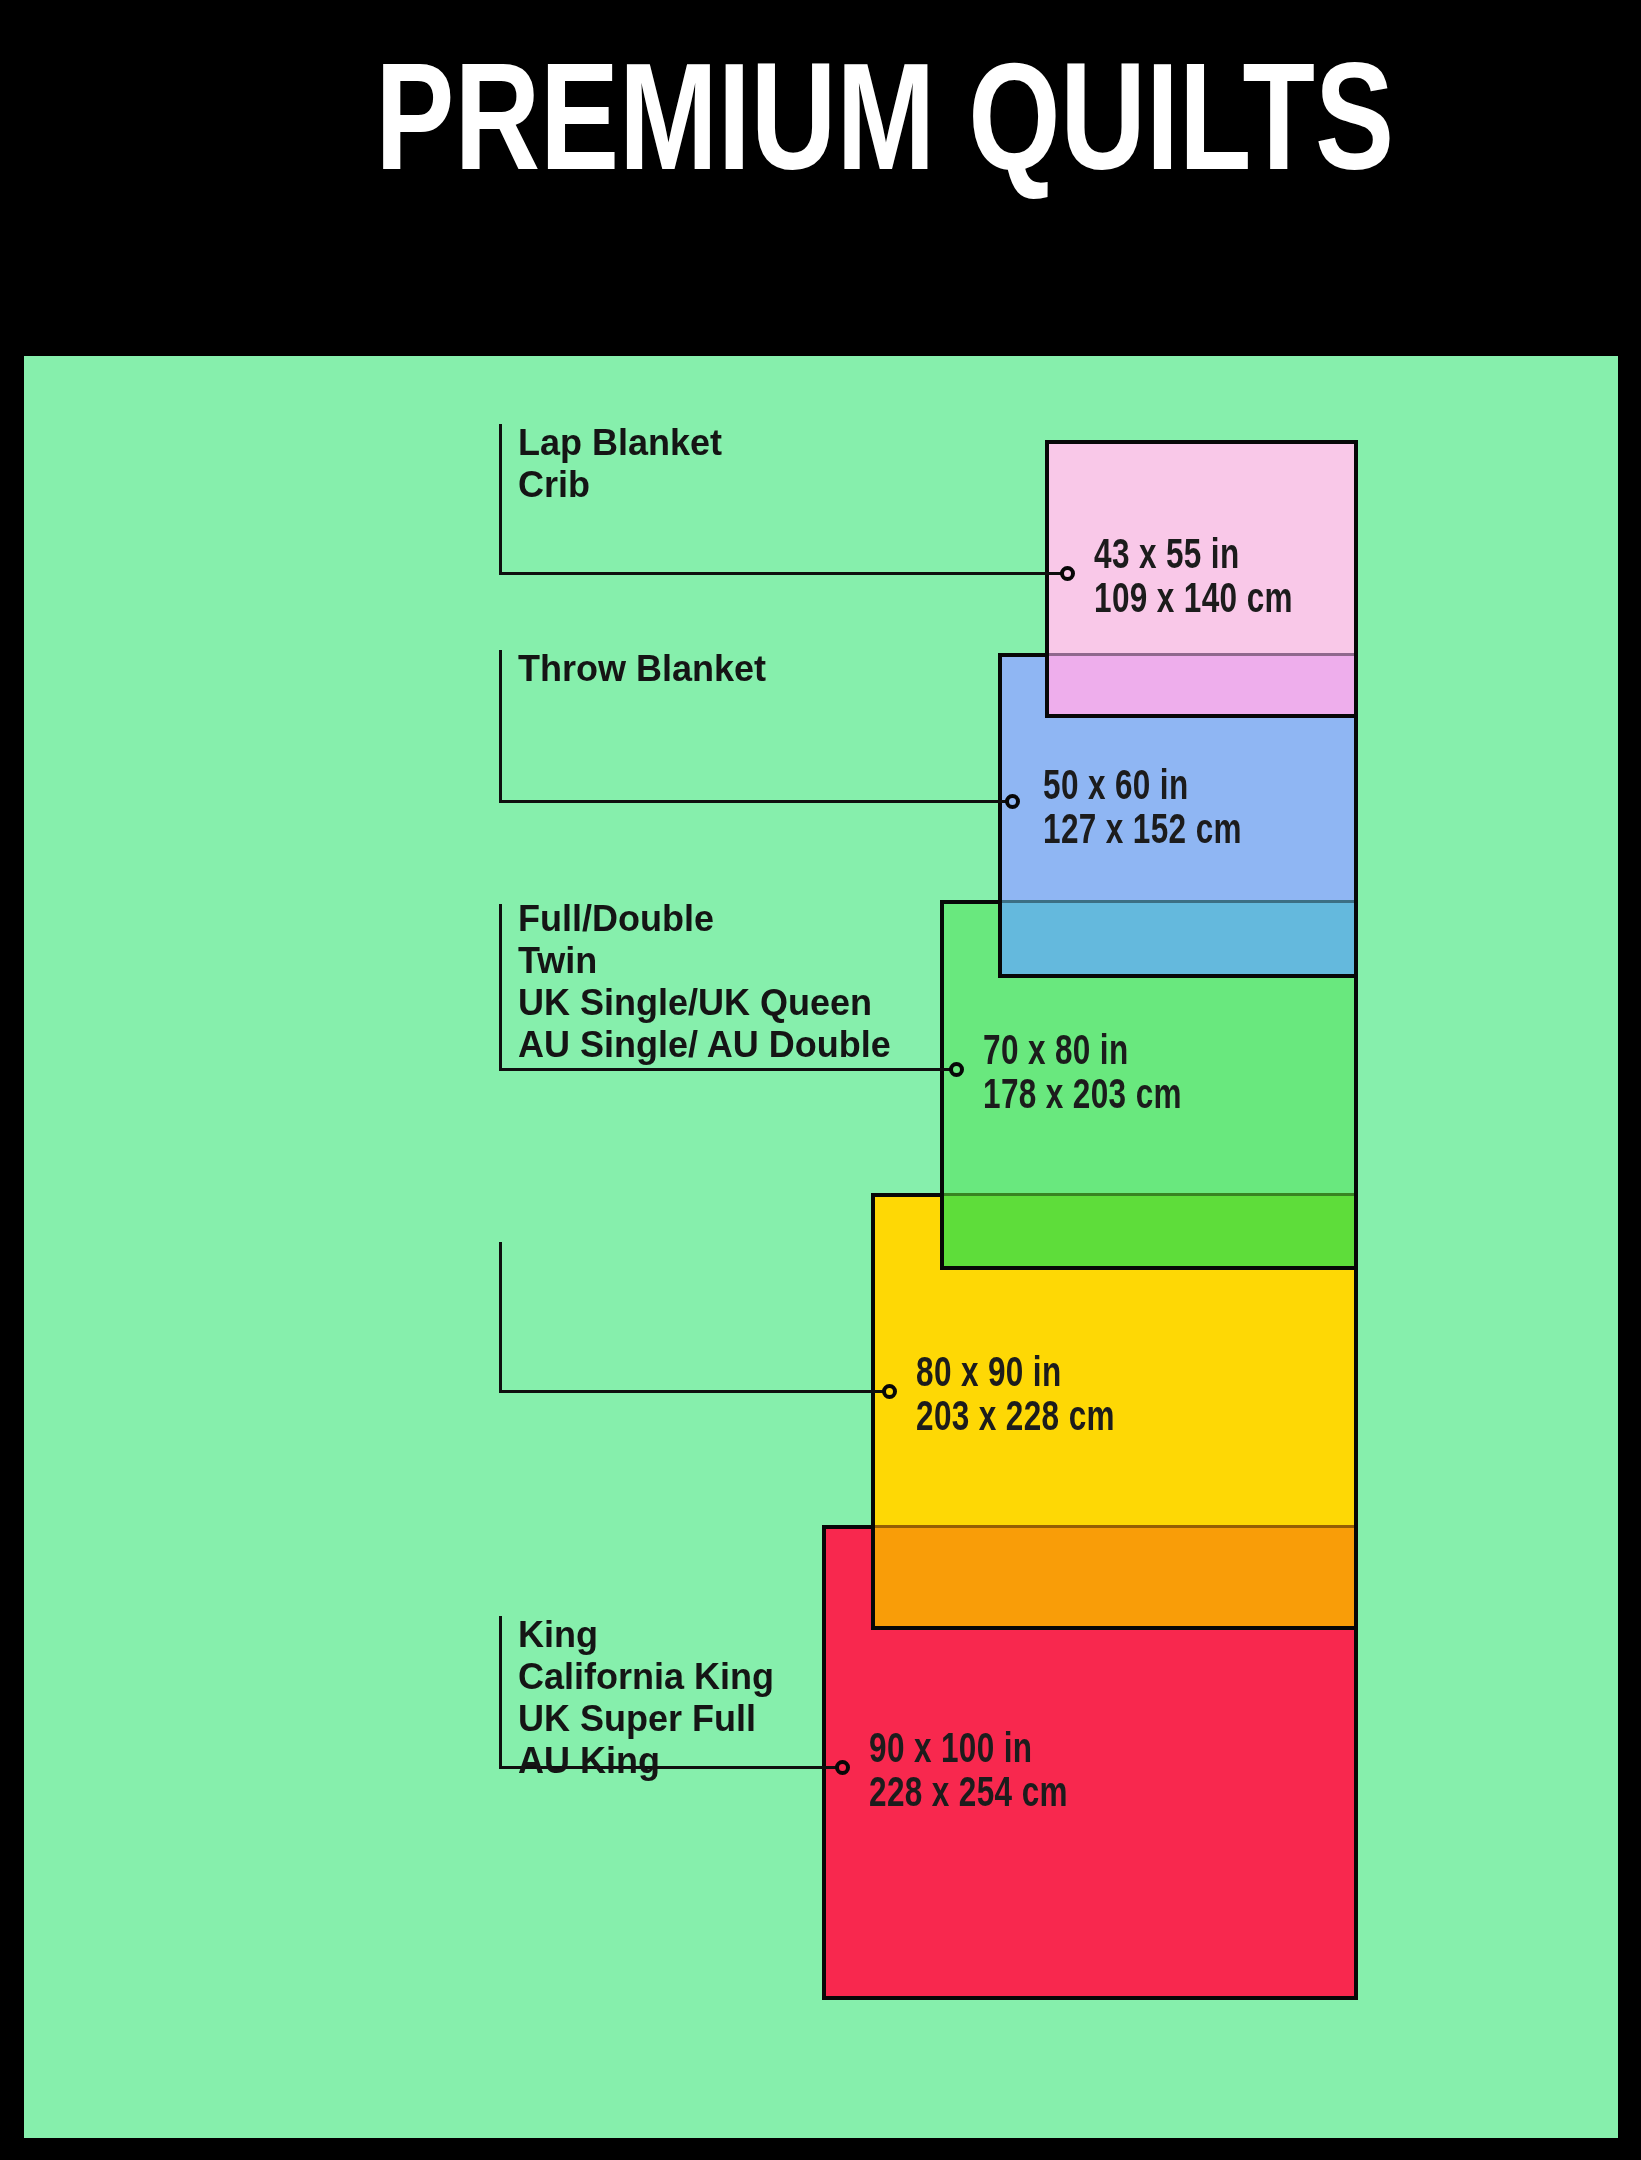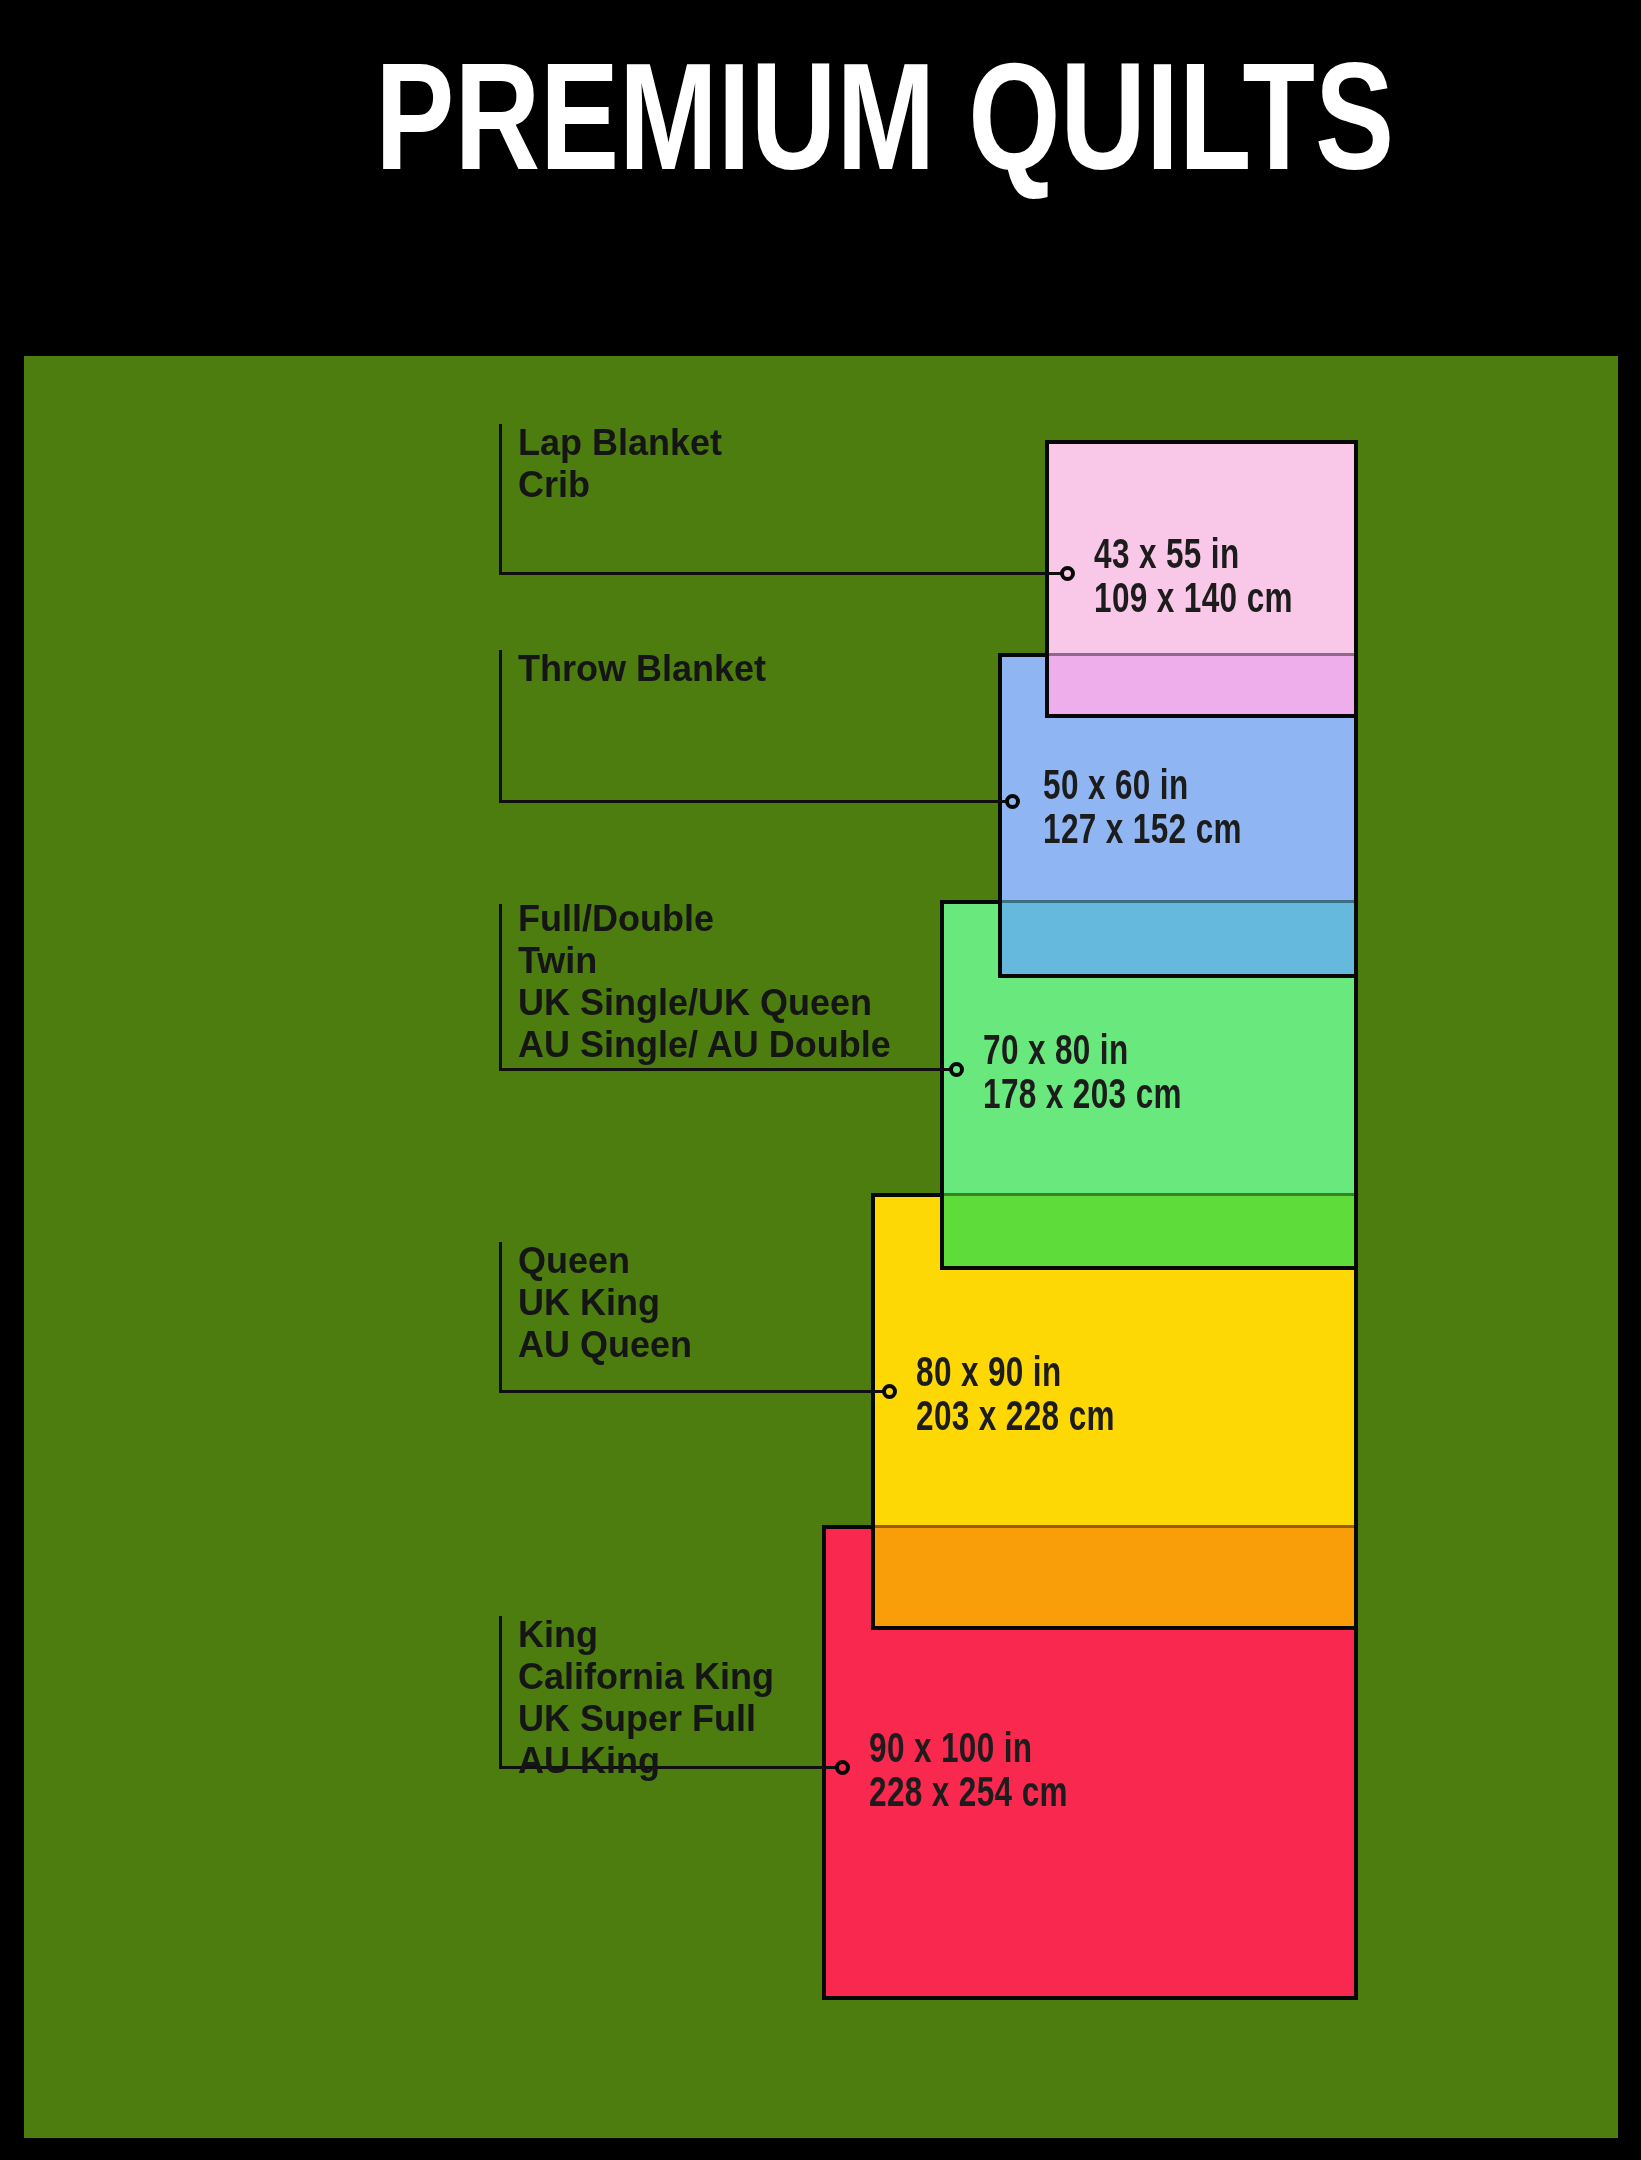--- a/index.html
+++ b/index.html
@@ -13,21 +13,21 @@
     font-size:152px;line-height:152px;font-weight:700;color:#fff;
     white-space:nowrap;
   }
   .title .sq{display:inline-block;transform:scaleX(0.78);transform-origin:right center;}
   .subtitle{
     margin-top:14px;font-size:86px;line-height:86px;font-weight:700;color:#999;
     letter-spacing:12px;white-space:nowrap;
   }
   .subtitle .sq{display:inline-block;transform:scaleX(0.86);transform-origin:right center;}
   
-  .panel{position:absolute;left:24px;top:356px;width:1594px;height:1782px;background:#4d7c0f;}
+  .panel{position:absolute;left:24px;top:356px;width:1594px;height:1782px;background:#86efac;}
   
   .rect{position:absolute;border:4px solid #070707;box-sizing:border-box;}
   .band{position:absolute;left:0;right:0;border-top:3px solid rgba(0,0,0,0.40);box-sizing:border-box;}
   .r-king {left:798px; top:1169px;width:536px;height:475px;}
   .r-queen{left:847px; top:837px; width:487px;height:437px;}
   .b-queen{top:328px;height:101px;}
   .r-twin {left:916px; top:544px; width:418px;height:370px;}
   .b-twin {top:289px;height:73px;}
   .r-throw{left:974px; top:297px; width:360px;height:325px;}
   .b-throw{top:243px;height:74px;}
@@ -121,25 +121,20 @@
       <div>AU Single/ AU Double</div>
     </div>
     <div class="dims m3">
       <div>70 x 80 in</div>
       <div>178 x 203 cm</div>
     </div>
 
     <div class="tick t4"></div>
     <div class="hline h4"></div>
     <div class="dot d4"></div>
-    <div class="names n4">
-      <div>Queen</div>
-      <div>UK King</div>
-      <div>AU Queen</div>
-    </div>
     <div class="dims m4">
       <div>80 x 90 in</div>
       <div>203 x 228 cm</div>
     </div>
 
     <div class="tick t5"></div>
     <div class="hline h5"></div>
     <div class="dot d5"></div>
     <div class="names n5">
       <div>King</div>

